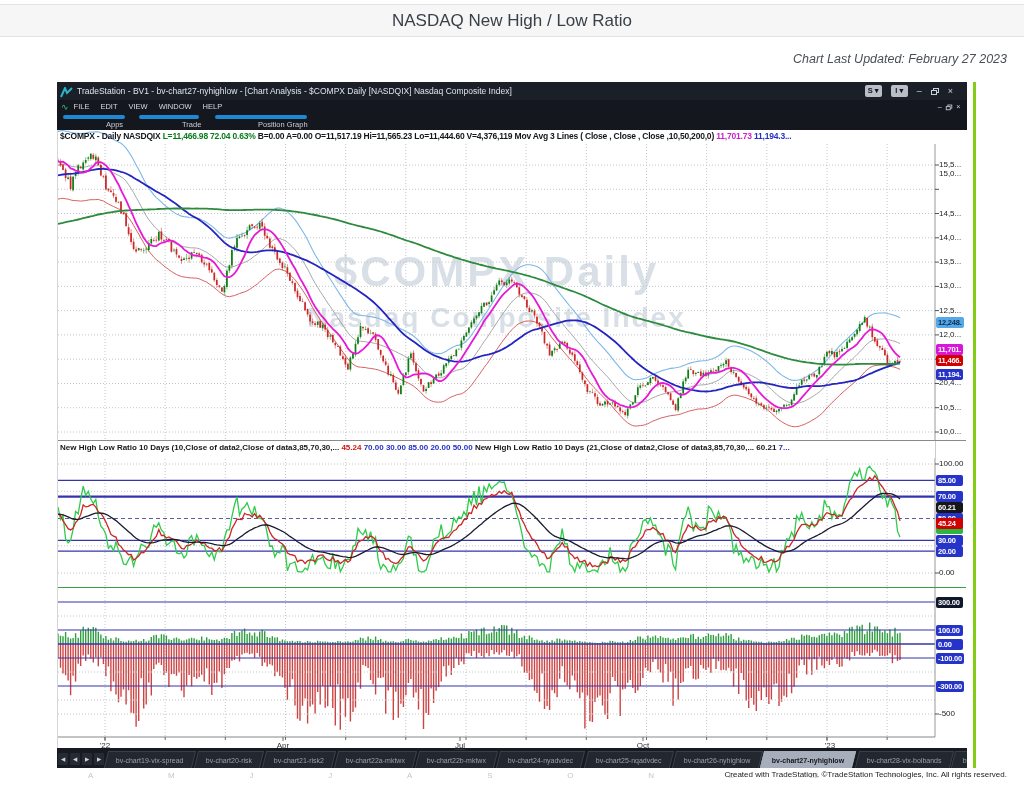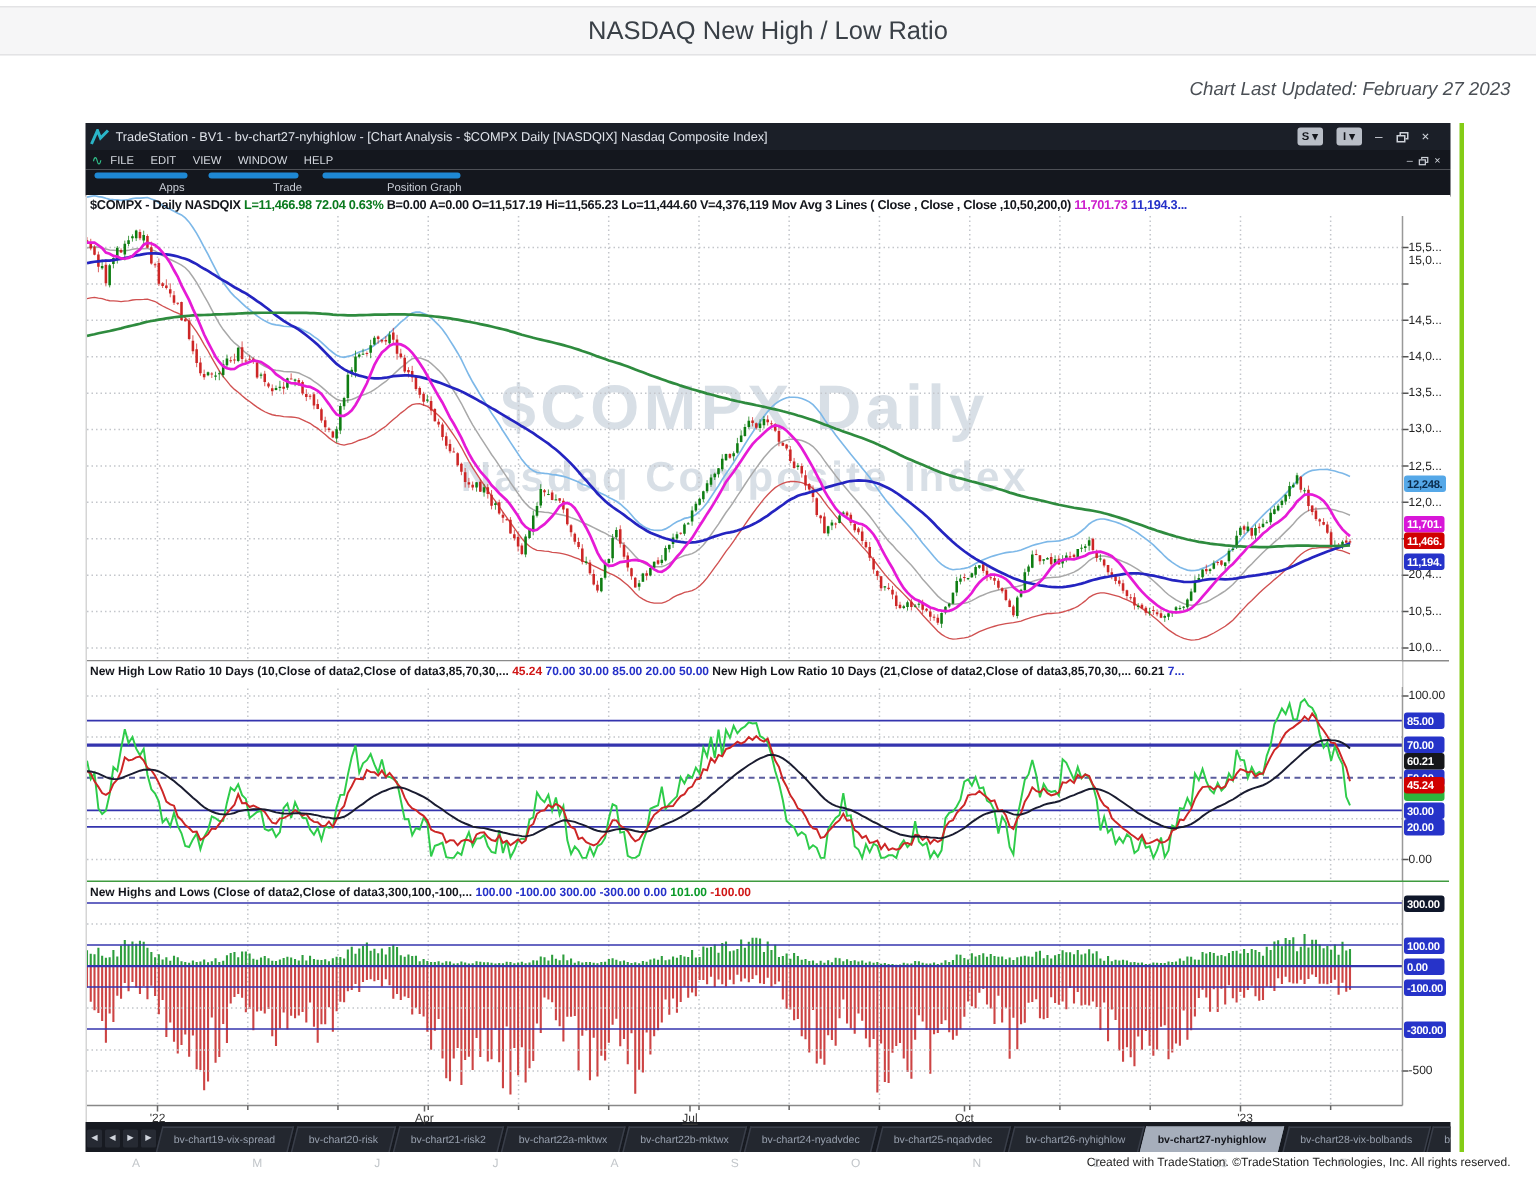--- a/index.html
+++ b/index.html
@@ -173,21 +173,20 @@
         <path d="M0,584.0L877,584.0" stroke="#c3c6cb" fill="none" stroke-width="1" stroke-dasharray="1 2"></path>
         <path d="M877,14L877,607" stroke="#999" fill="none" stroke-width="1"></path>
         <path d="M0,607L877,607" stroke="#888" fill="none" stroke-width="1"></path>
         <path d="M47.0,607L47.0,611M225.0,607L225.0,611M402.0,607L402.0,611M585.0,607L585.0,611M769.0,607L769.0,611M47.0,607L47.0,610M107.2,607L107.2,610M167.3,607L167.3,610M227.5,607L227.5,610M287.7,607L287.7,610M347.8,607L347.8,610M408.0,607L408.0,610M468.1,607L468.1,610M528.3,607L528.3,610M588.5,607L588.5,610M648.6,607L648.6,610M708.8,607L708.8,610M769.0,607L769.0,610M829.1,607L829.1,610" stroke="#666" fill="none" stroke-width="1"></path>
         <path d="M877,35.0L881,35.0M877,59.3L881,59.3M877,83.5L881,83.5M877,107.8L881,107.8M877,132.1L881,132.1M877,156.4L881,156.4M877,180.6L881,180.6M877,204.9L881,204.9M877,229.2L881,229.2M877,253.5L881,253.5M877,277.7L881,277.7M877,302.0L881,302.0M877,334.0L881,334.0M877,443.0L881,443.0M877,584.0L881,584.0" stroke="#555" fill="none" stroke-width="1"></path>
       </svg>
     <div id="info-row" class="parts"><span style="color: rgb(20, 22, 28);">$COMPX - Daily NASDQIX </span><span style="color: rgb(10, 122, 30);">L=11,466.98 72.04 0.63% </span><span style="color: rgb(20, 22, 28);">B=0.00 A=0.00 </span><span style="color: rgb(20, 22, 28);">O=11,517.19 Hi=11,565.23 Lo=11,444.60 V=4,376,119 </span><span style="color: rgb(20, 22, 28);">Mov Avg 3 Lines ( Close , Close , Close ,10,50,200,0) </span><span style="color: rgb(204, 30, 204);">11,701.73 </span><span style="color: rgb(36, 48, 200);">11,194.3...</span></div>
     <div class="sep" style="top:310px;"></div>
     <div class="band parts" id="p2h" style="top:311px;height:17px;"><span style="color: rgb(20, 22, 28);">New High Low Ratio 10 Days (10,Close of data2,Close of data3,85,70,30,... </span><span style="color: rgb(208, 22, 22);">45.24 </span><span style="color: rgb(36, 48, 200);">70.00 30.00 85.00 20.00 50.00 </span><span style="color: rgb(20, 22, 28);">New High Low Ratio 10 Days (21,Close of data2,Close of data3,85,70,30,... </span><span style="color: rgb(20, 22, 28);">60.21 </span><span style="color: rgb(36, 48, 200);">7...</span></div>
     <div class="greensep"></div>
-    <div class="band parts" id="p3h" style="top:458px;height:12px;"><span style="color: rgb(20, 22, 28);">New Highs and Lows (Close of data2,Close of data3,300,100,-100,... </span><span style="color: rgb(36, 48, 200);">100.00 -100.00 300.00 -300.00 0.00 </span><span style="color: rgb(10, 154, 40);">101.00 </span><span style="color: rgb(208, 22, 22);">-100.00</span></div>
     <div id="axis-layer">
         <div class="ytick" style="top: 30px;">15,5...</div>
         <div class="ytick" style="top: 39px;">15,0...</div>
         <div class="ytick" style="top: 78.545px;">14,5...</div>
         <div class="ytick" style="top: 102.817px;">14,0...</div>
         <div class="ytick" style="top: 127.09px;">13,5...</div>
         <div class="ytick" style="top: 151.363px;">13,0...</div>
         <div class="ytick" style="top: 175.635px;">12,5...</div>
         <div class="ytick" style="top: 199.907px;">12,0...</div>
         <div class="ytick" style="top: 224.18px;">11,5...</div>

